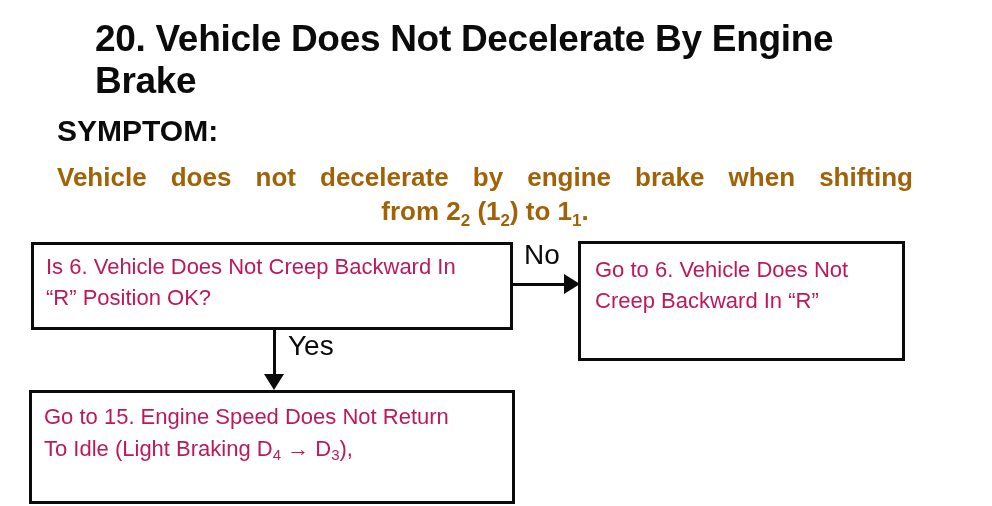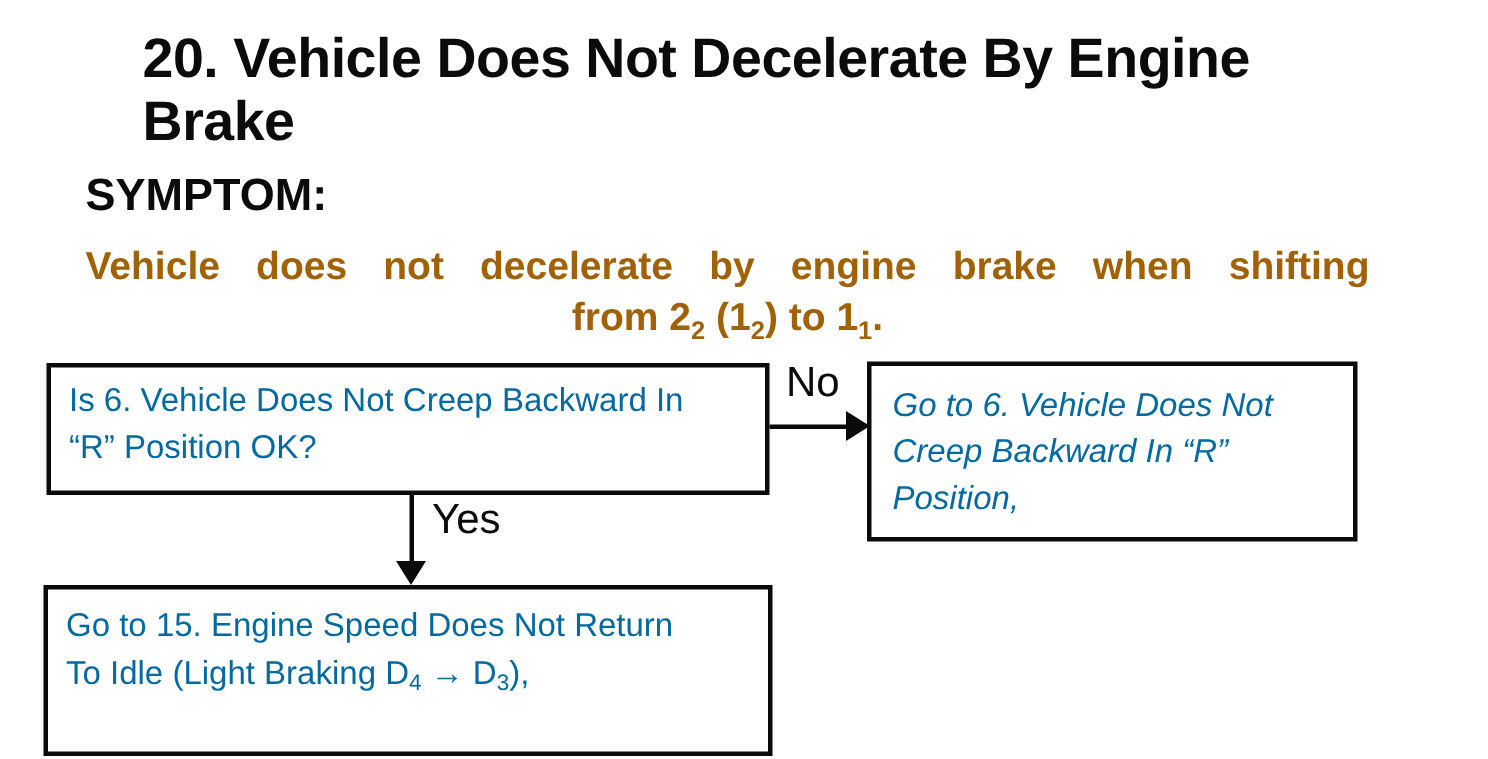--- a/index.html
+++ b/index.html
@@ -59,25 +59,25 @@
     top: 6px;
   }
   
   .fc-box {
     position: absolute;
     box-sizing: border-box;
     border: 3px solid #0b0b0b;
     background: #ffffff;
     font-size: 22px;
     line-height: 31px;
-    color: #0369a1;
+    color: #be185d;
   }
   .fc-box .ln { white-space: nowrap; }
   .box-question { left: 31px;  top: 242px; width: 482px; height: 88px;  padding: 6px 12px; }
-  .box-no      { left: 578px; top: 241px; width: 327px; height: 120px; padding: 10px 14px; font-style: italic; }
+  .box-no      { left: 578px; top: 241px; width: 327px; height: 120px; padding: 10px 14px; }
   .box-yes     { left: 29px;  top: 390px; width: 486px; height: 114px;  padding: 8px 12px;  line-height: 32px; }
   .sub-sm {
     font-size: 15px;
     position: relative;
     top: 4px;
   }
   
   .branch-label {
     position: absolute;
     font-size: 28px;
@@ -129,21 +129,20 @@
   </div>
 
   <div class="branch-label label-no">No</div>
 
   <div class="arrow-line h-line"></div>
   <div class="arrow-head head-right"></div>
 
   <div class="fc-box box-no">
     <div class="ln">Go to 6. Vehicle Does Not</div>
     <div class="ln">Creep Backward In “R”</div>
-    <div class="ln">Position,</div>
   </div>
 
   <div class="branch-label label-yes">Yes</div>
 
   <div class="arrow-line v-line"></div>
   <div class="arrow-head head-down"></div>
 
   <div class="fc-box box-yes">
     <div class="ln">Go to 15. Engine Speed Does Not Return</div>
     <div class="ln">

